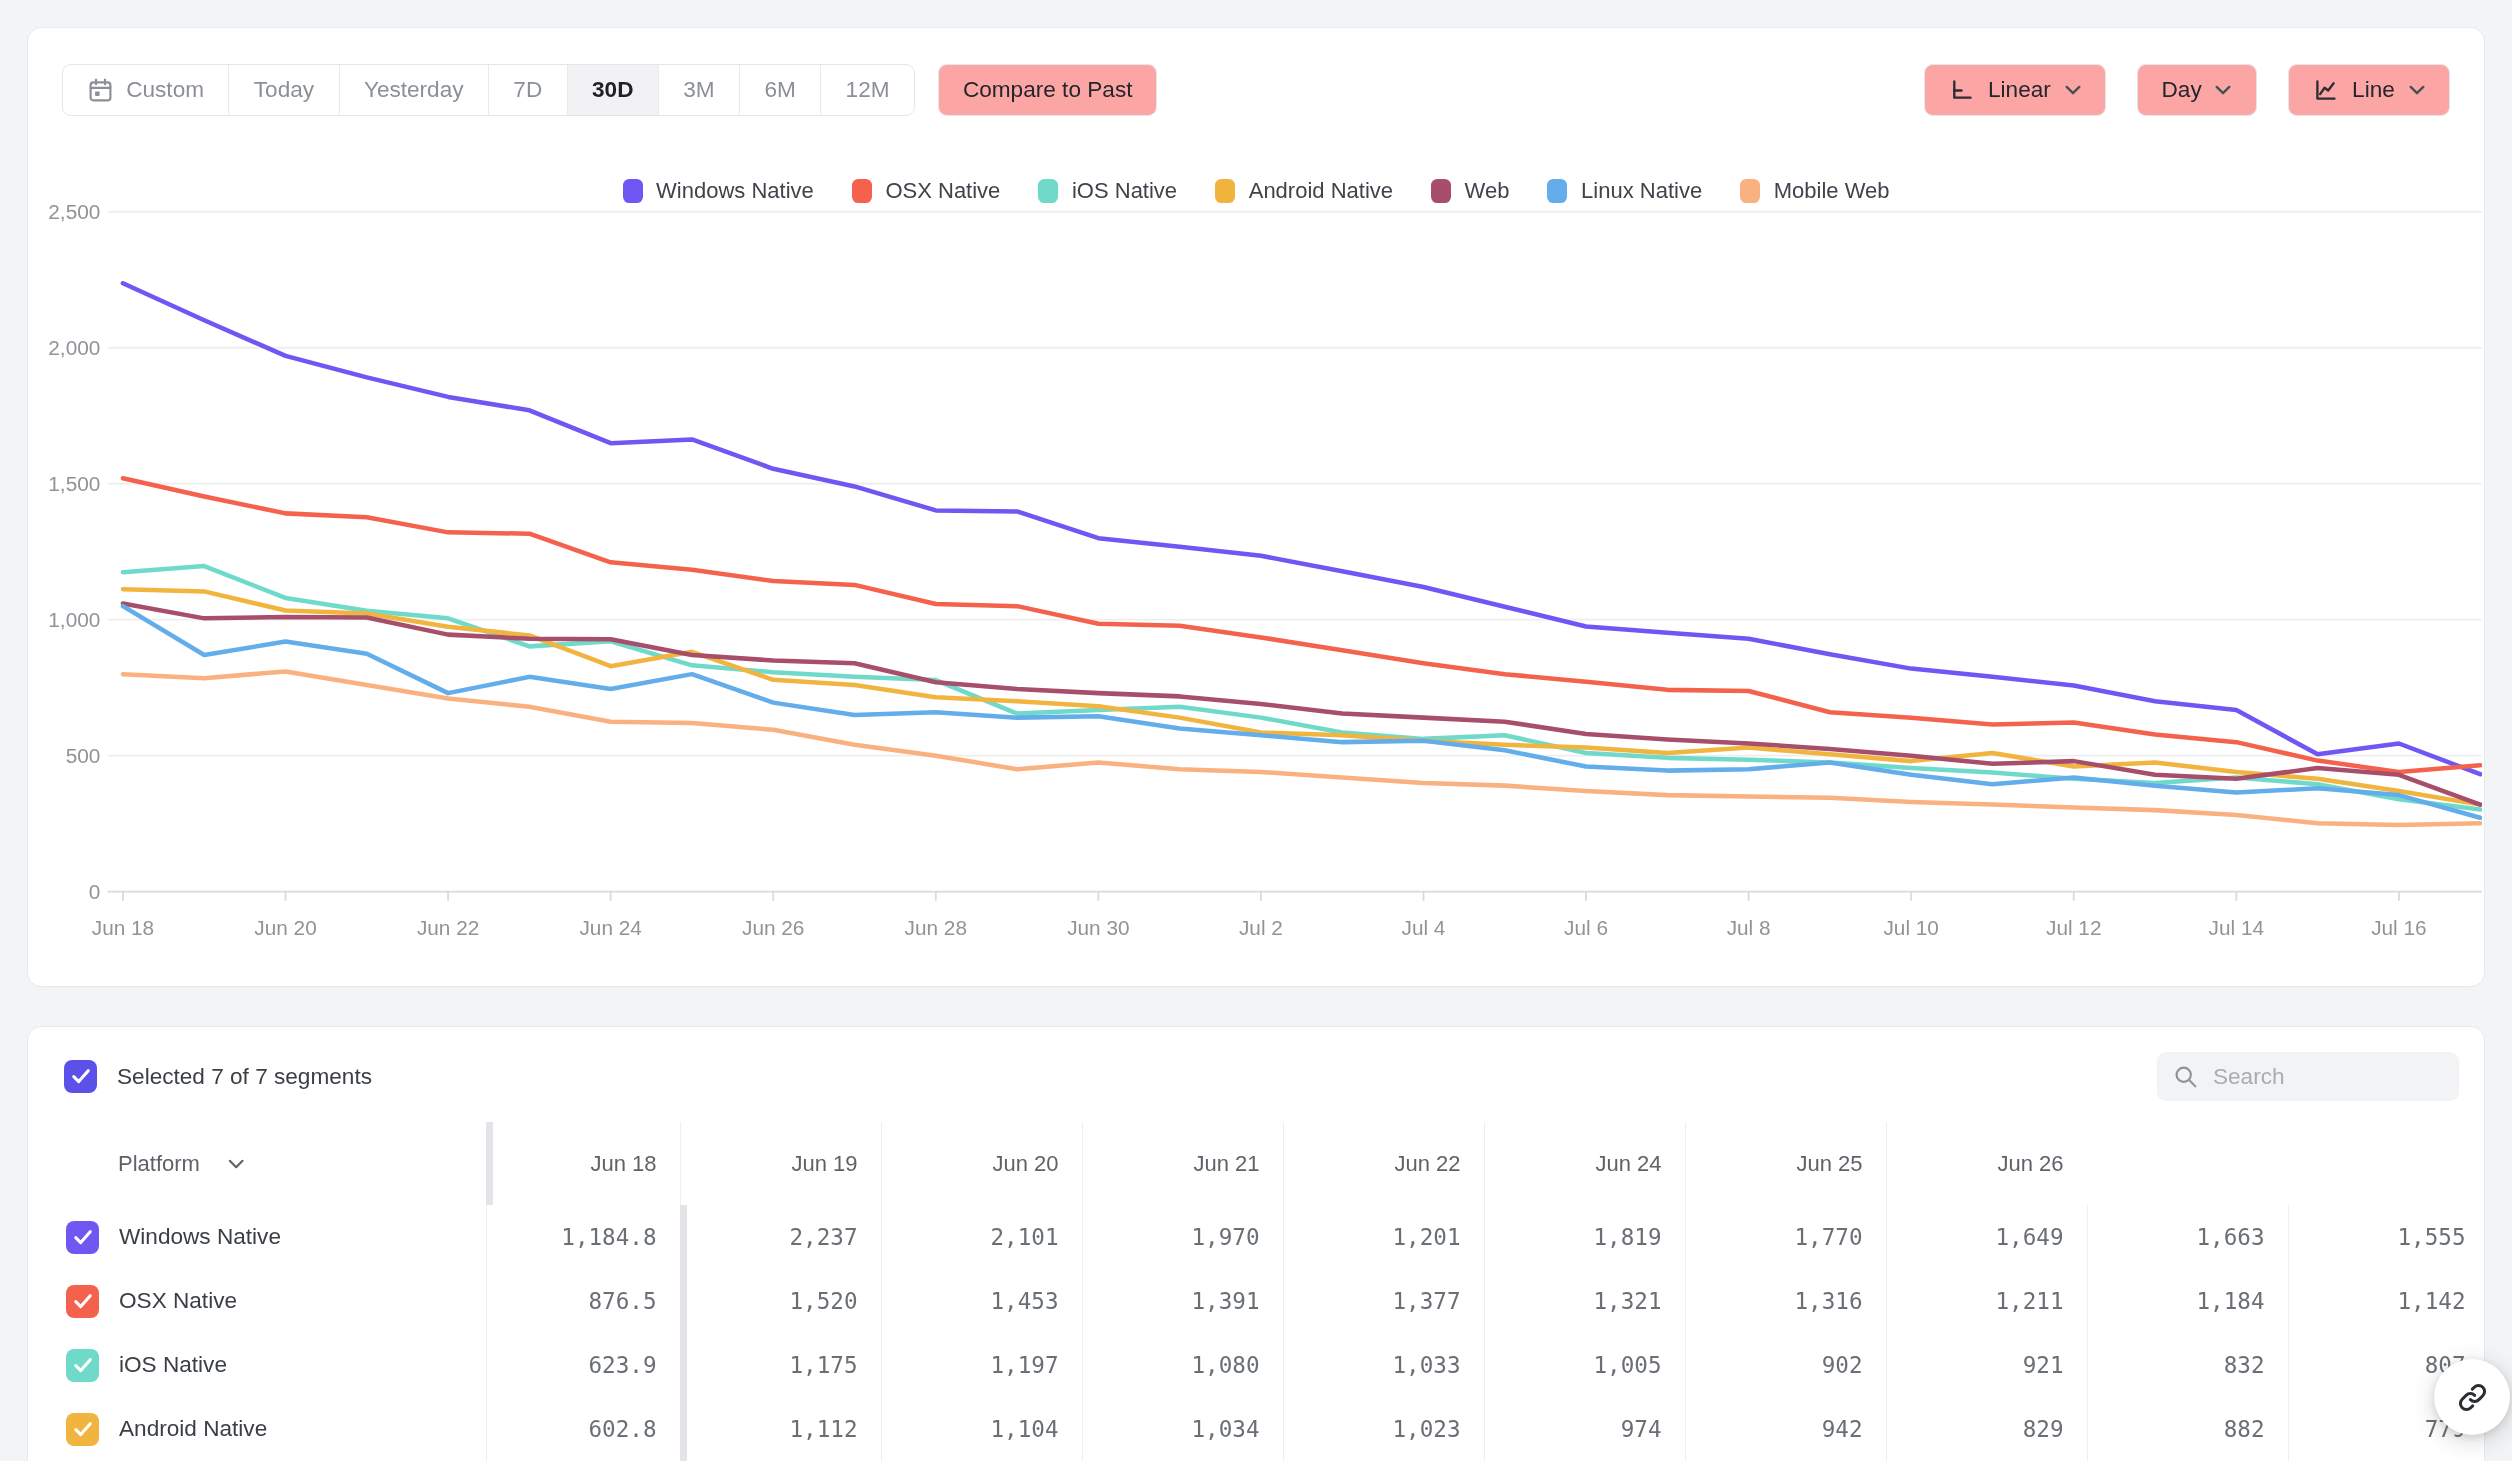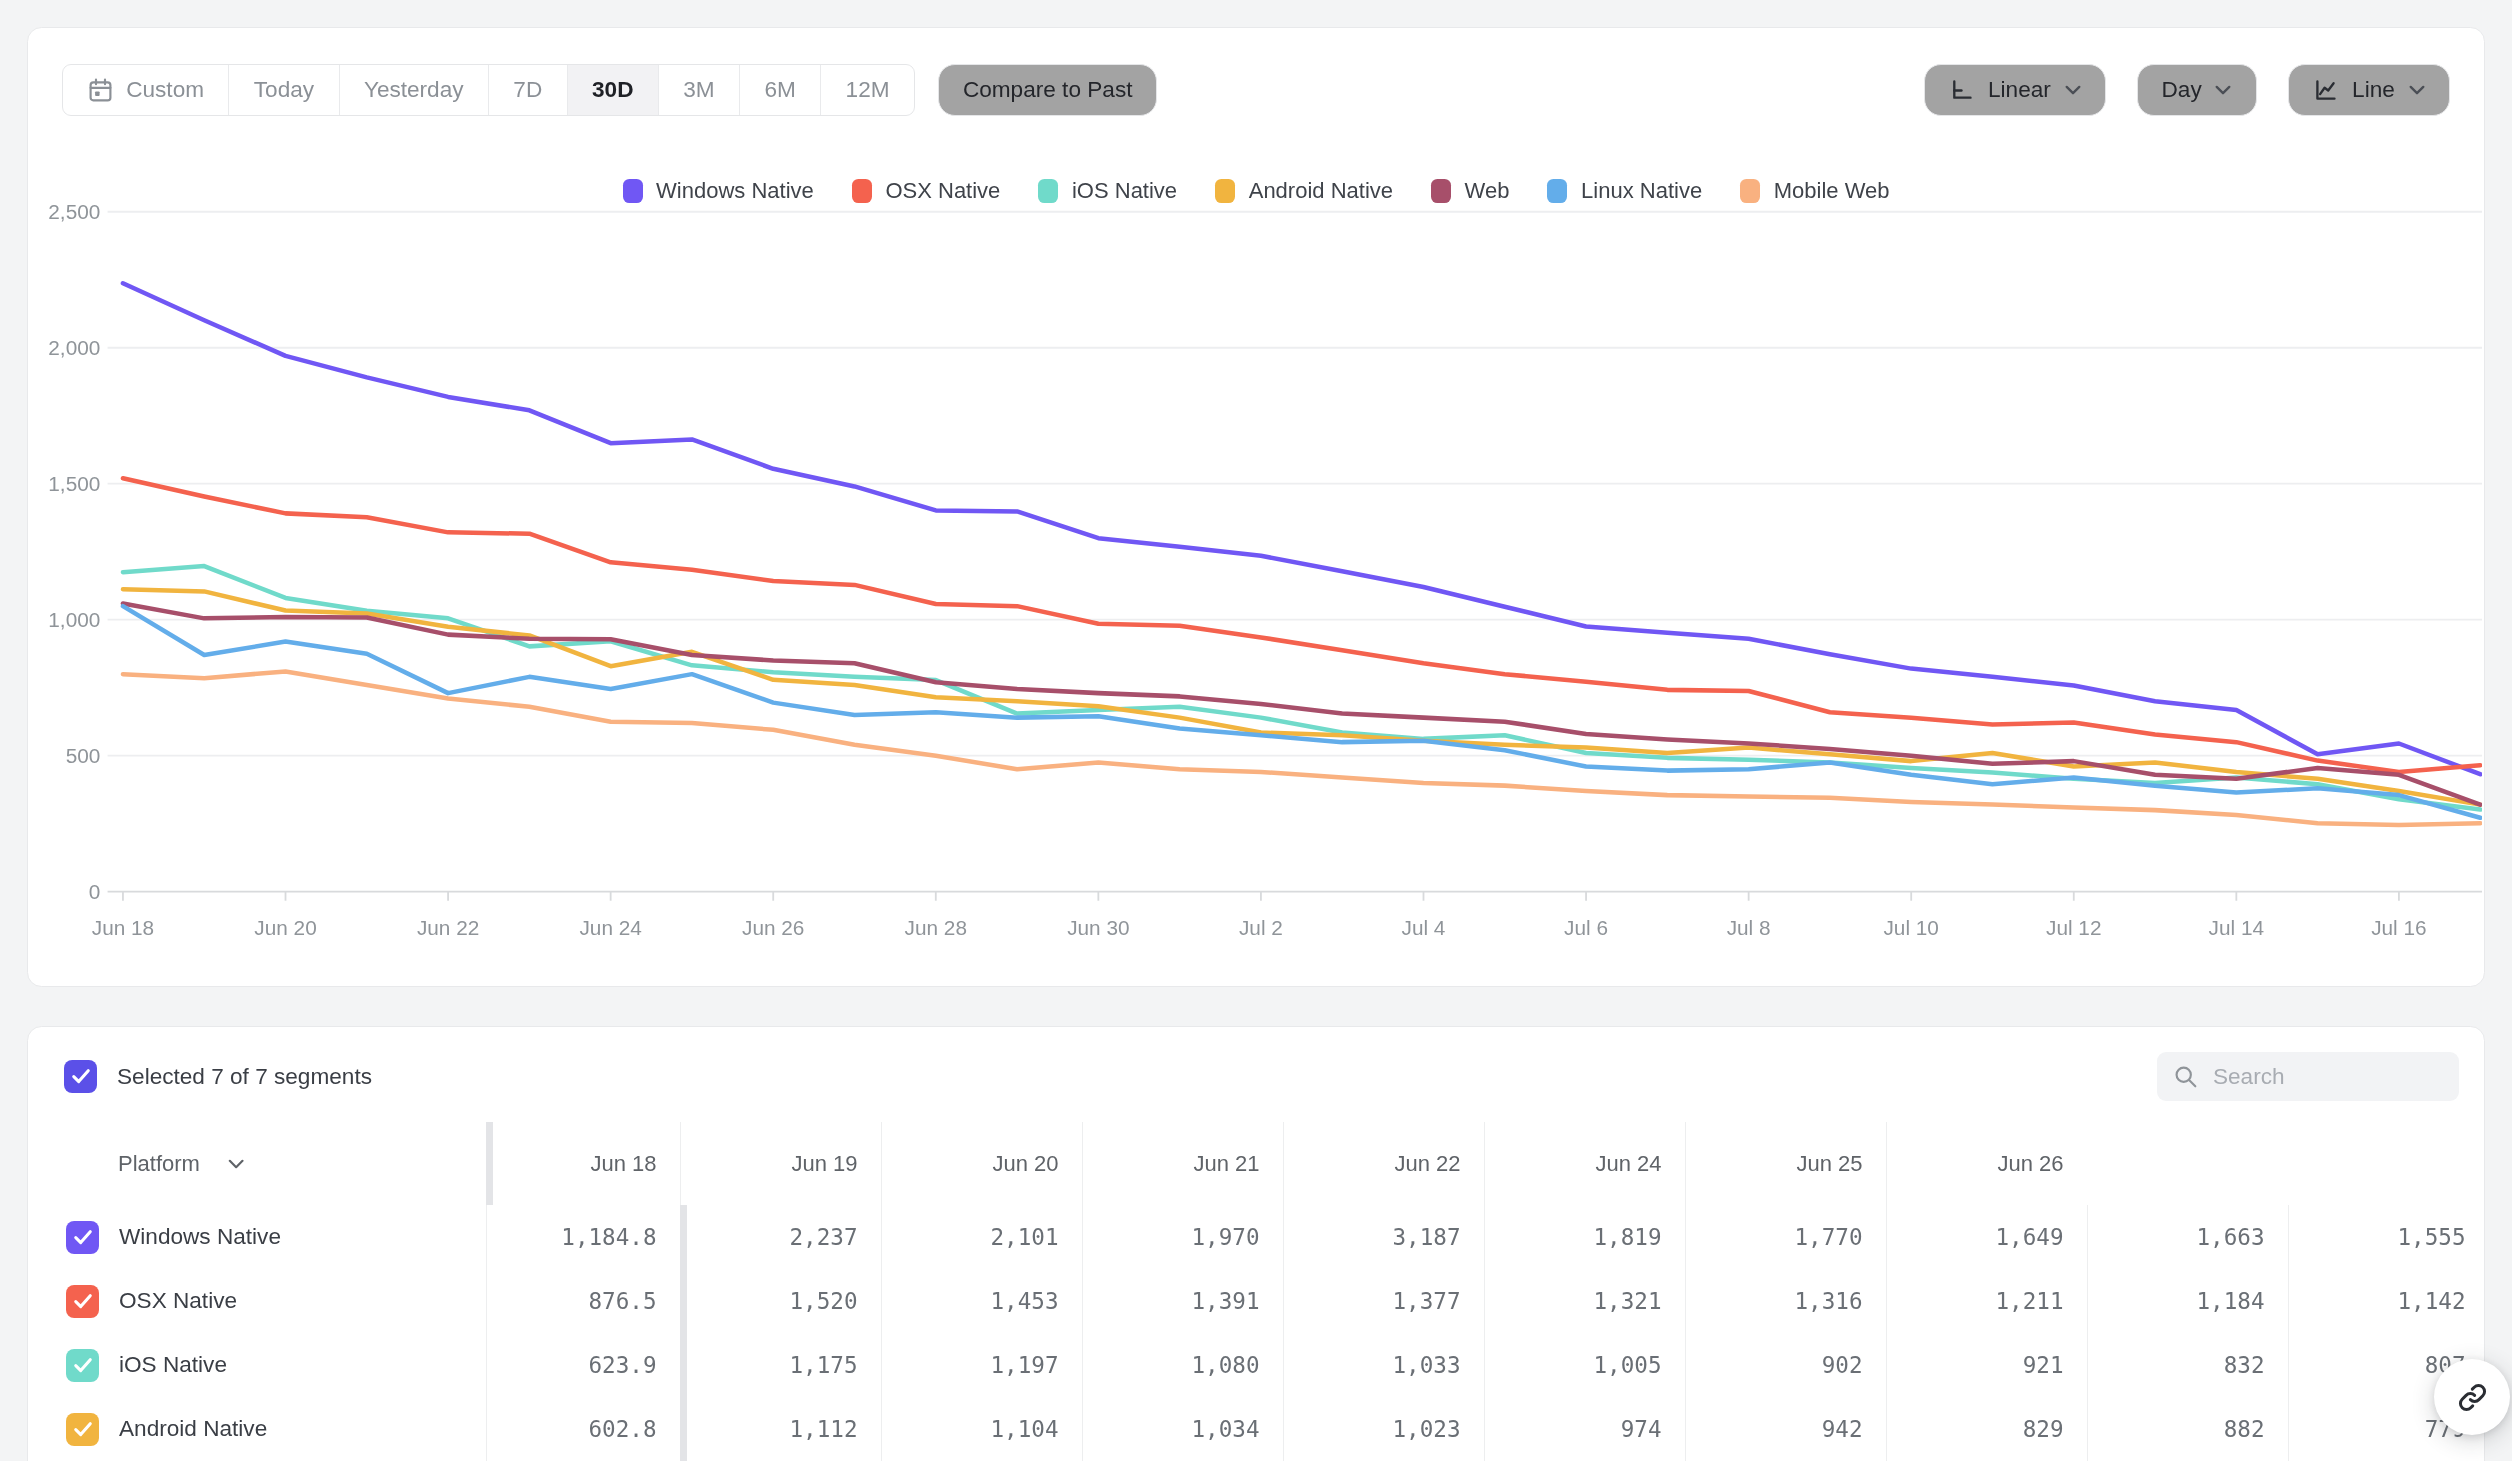--- a/index.html
+++ b/index.html
@@ -12,21 +12,21 @@
   .card{position:absolute;background:#fff;border:1.8px solid #E8E9EB;border-radius:14.5px;box-sizing:border-box;}
   .chart-card{left:27px;top:27px;width:2458px;height:960px;overflow:hidden;}
   .table-card{left:27px;top:1026px;width:2458px;height:561px;overflow:hidden;}
 
   
   .chart-toolbar{position:absolute;left:34px;right:34px;top:36px;height:52px;display:flex;align-items:stretch;gap:23.5px;z-index:3;}
   .seg{display:flex;border:1.8px solid #E5E6E8;border-radius:9px;background:#fff;overflow:hidden;}
   .seg-item{display:flex;align-items:center;gap:11.8px;padding:0 24.4px;font-size:22.6px;color:#8B9096;border-left:1.8px solid #E9EAEC;cursor:pointer;white-space:nowrap;}
   .seg-item:first-child{border-left:none;}
   .seg-item.active{background:#F2F2F4;color:#1F2126;font-weight:bold;}
-  .btn{display:flex;align-items:center;gap:12.7px;border:1.8px solid #E5E6E8;border-radius:17px;background:#a3a3a3;
+  .btn{display:flex;align-items:center;gap:12.7px;border:1.8px solid #E5E6E8;border-radius:9px;background:#fca5a5;
        padding:0 23.5px;font-size:22.6px;color:#24262B;box-sizing:border-box;cursor:pointer;white-space:nowrap;}
   .right-group{margin-left:auto;display:flex;gap:31px;}
   .ico{display:inline-flex;align-items:center;justify-content:center;}
 
   
   .legend{position:absolute;left:0;right:0;top:150px;display:flex;justify-content:center;align-items:center;gap:38px;z-index:2;}
   .legend-item{display:flex;align-items:center;gap:13.6px;font-size:22px;color:#3F434A;cursor:pointer;}
   .swatch{width:20px;height:24.4px;border-radius:6.3px;flex:0 0 auto;}
 
   #chart-svg{position:absolute;left:0;top:0;}
@@ -264,21 +264,21 @@
             <svg width="20" height="16.3" viewBox="0 0 22 18" fill="none" stroke="#fff" stroke-width="3.4" stroke-linecap="round" stroke-linejoin="round">
               <path d="M3 9.5 L8.5 15 L19 3"></path>
             </svg>
           </span>
           <span>Windows Native</span>
         </div>
         <div class="cell num bl">1,184.8</div>
         <div class="cell num band">2,237</div>
         <div class="cell num bl">2,101</div>
         <div class="cell num bl">1,970</div>
-        <div class="cell num bl">3,187</div>
+        <div class="cell num bl">1,201</div>
         <div class="cell num bl">1,819</div>
         <div class="cell num bl">1,770</div>
         <div class="cell num bl">1,649</div>
         <div class="cell num bl">1,663</div>
         <div class="cell num bl">1,555</div>
       </div>
       <div class="trow">
         <div class="cell platform-c">
           <span class="cb" style="background: rgb(244, 98, 78);">
             <svg width="20" height="16.3" viewBox="0 0 22 18" fill="none" stroke="#fff" stroke-width="3.4" stroke-linecap="round" stroke-linejoin="round">

